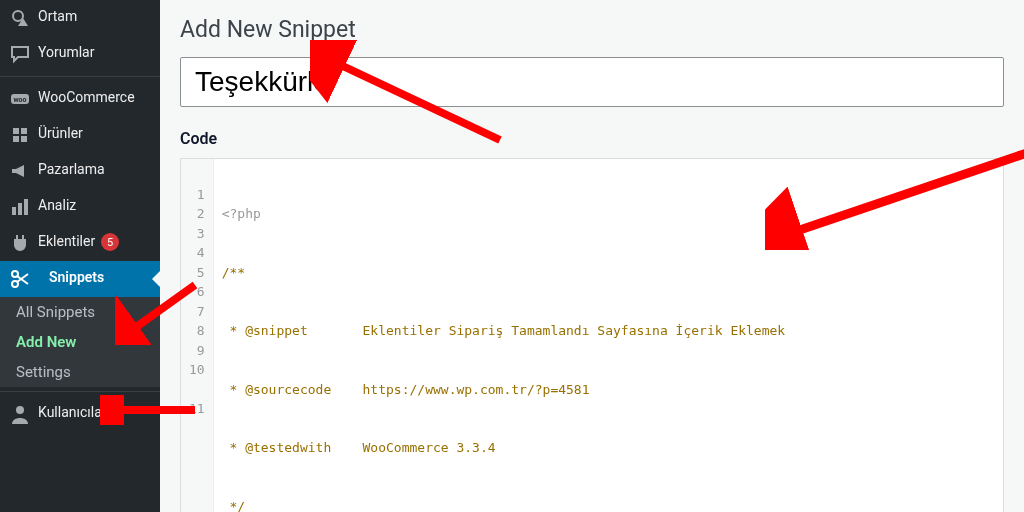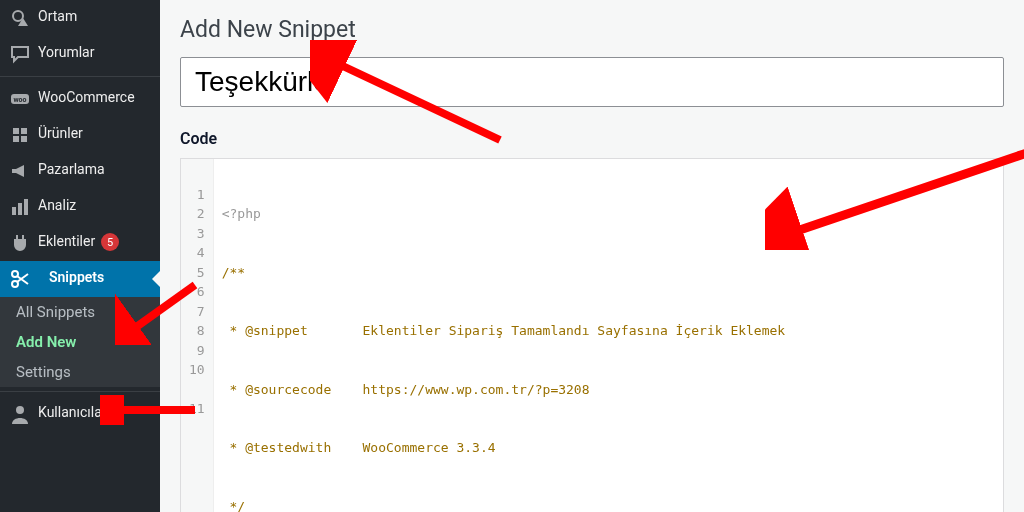--- a/index.html
+++ b/index.html
@@ -154,21 +154,21 @@
           <div>8</div>
           <div>9</div>
           <div>10</div>
           <div>&nbsp;</div>
           <div>11</div>
       </div>
       <div class="codebody">
         <div><span class="tok-grey">&lt;?php</span></div>
         <div><span class="tok-orange">/**</span></div>
         <div><span class="tok-orange"> * @snippet       Eklentiler Sipariş Tamamlandı Sayfasına İçerik Eklemek</span></div>
-        <div><span class="tok-orange"> * @sourcecode    https://www.wp.com.tr/?p=3208</span></div>
+        <div><span class="tok-orange"> * @sourcecode    https://www.wp.com.tr/?p=4581</span></div>
         <div><span class="tok-orange"> * @testedwith    WooCommerce 3.3.4</span></div>
         <div><span class="tok-orange"> */</span></div>
         
         
         
         
         
         
       </div>
     </div>

